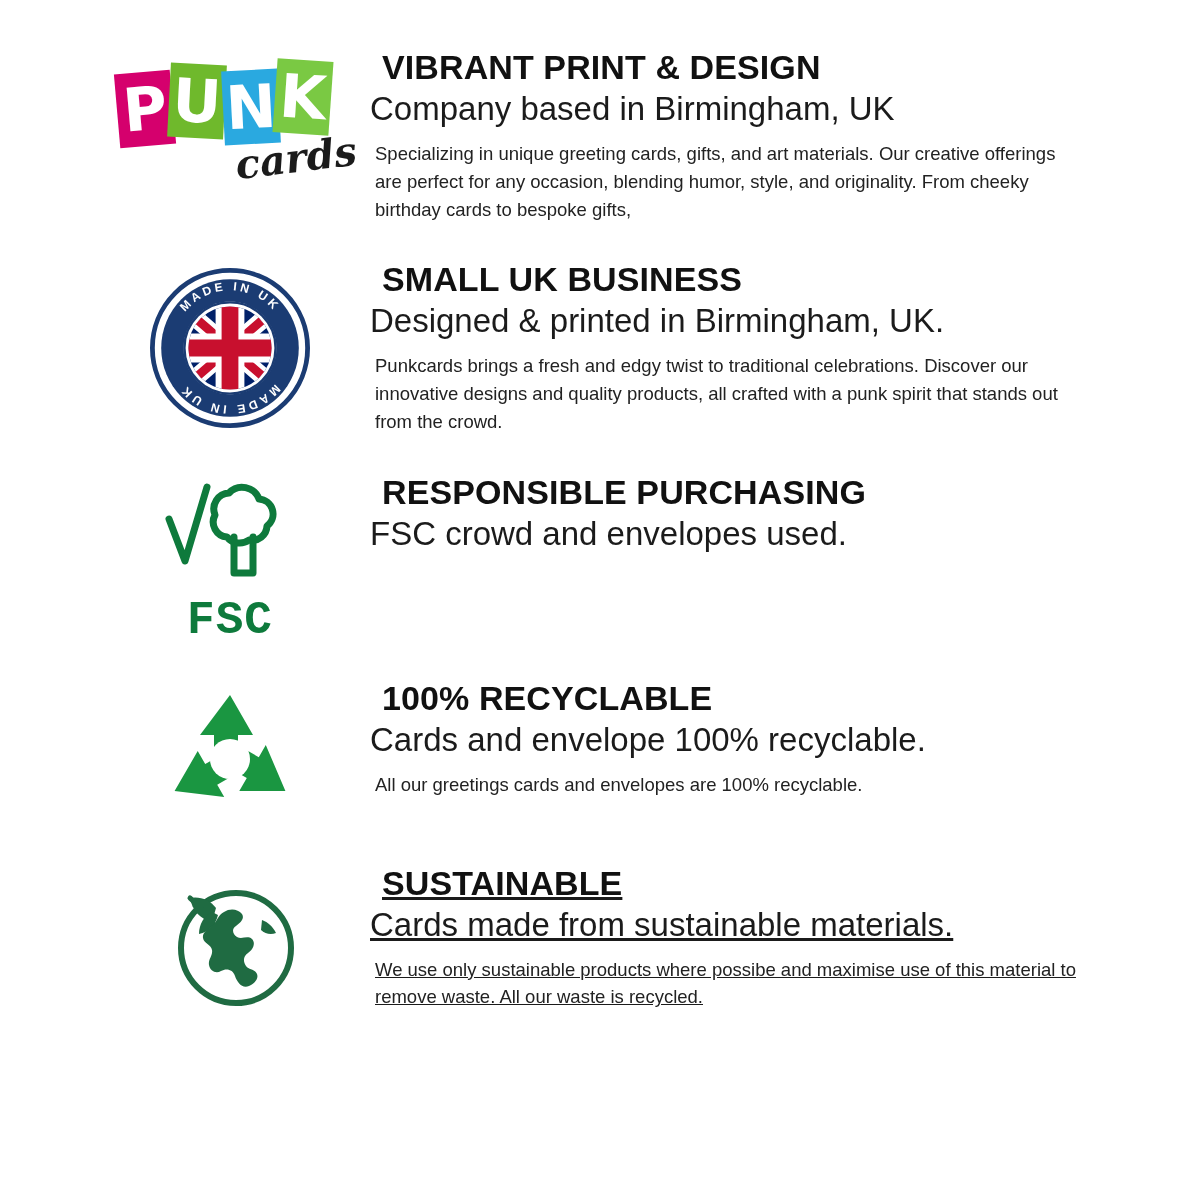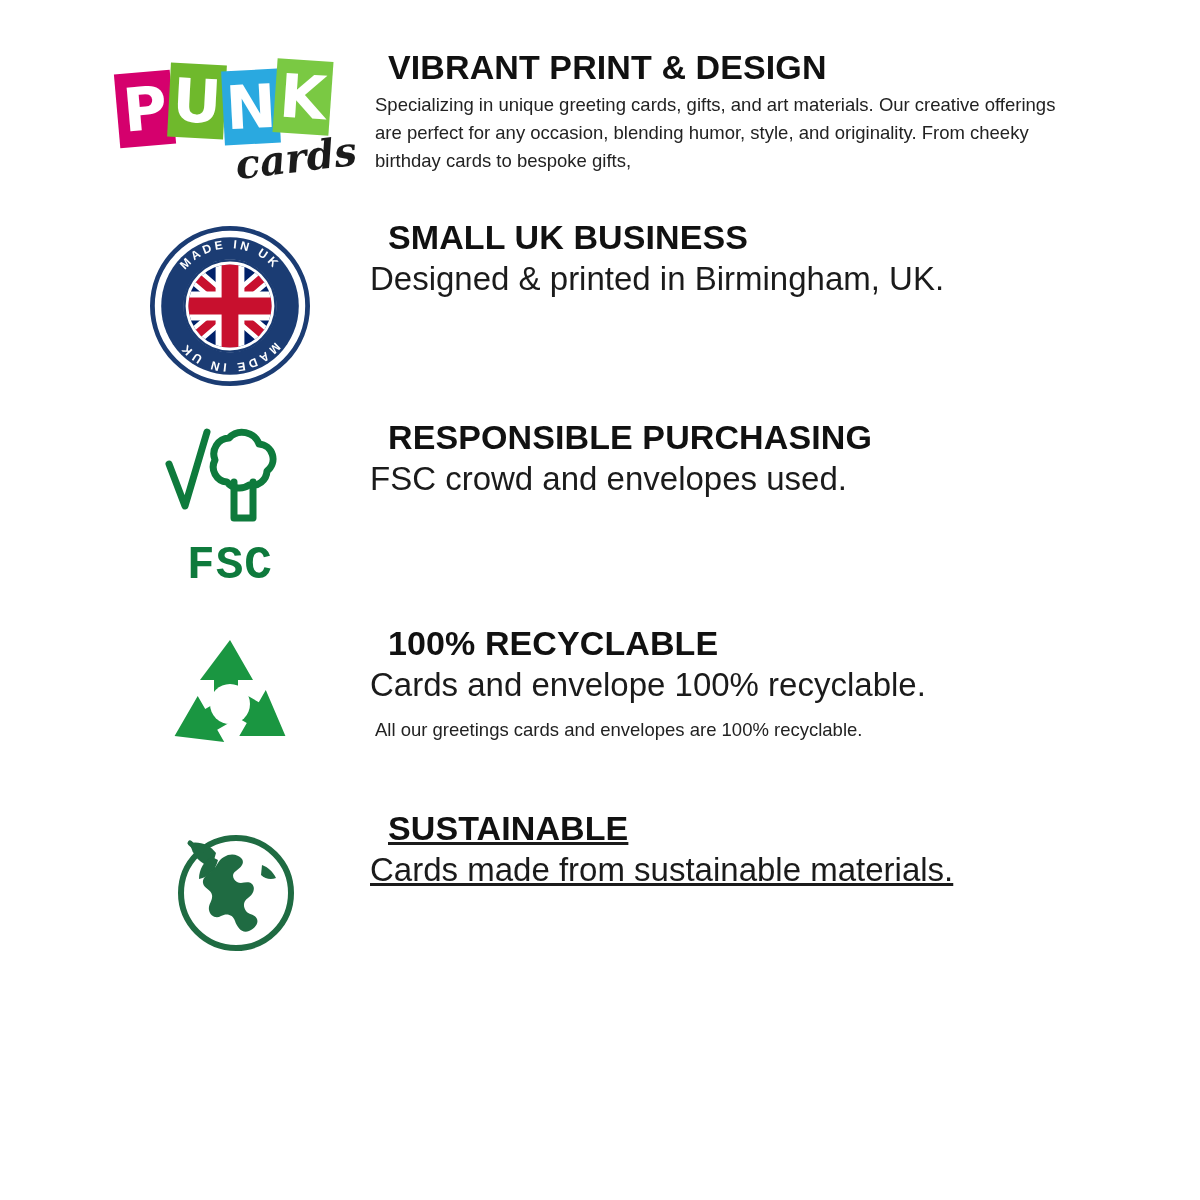--- a/index.html
+++ b/index.html
@@ -37,21 +37,21 @@
   }
   .text-cell {
     flex: 1;
     padding-top: 2px;
   }
   .feat-title {
     font-size: 34px;
     font-weight: bold;
     letter-spacing: 0.1px;
     line-height: 1.12;
-    margin: 0 0 4px 18px;
+    margin: 0 0 4px 12px;
     color: #111111;
   }
   .feat-sub {
     font-size: 33px;
     font-weight: normal;
     line-height: 1.15;
     margin: 0 0 12px 0;
     color: #1b1b1b;
   }
   .feat-body {
@@ -121,20 +121,21 @@
       <div class="punk-logo">
         <div class="punk-letter pl-p">P</div>
         <div class="punk-letter pl-u">U</div>
         <div class="punk-letter pl-n">N</div>
         <div class="punk-letter pl-k">K</div>
         <div class="punk-cards-word">cards</div>
       </div>
     </div>
     <div class="text-cell">
       <h2 class="feat-title">VIBRANT PRINT &amp; DESIGN</h2>
+      <div class="feat-sub">Company based in Birmingham, UK</div>
       <p class="feat-body">Specializing in unique greeting cards, gifts, and art materials. Our creative offerings are perfect for any occasion, blending humor, style, and originality. From cheeky birthday cards to bespoke gifts,</p>
     </div>
   </div>
 
   <div class="feature-row">
     <div class="icon-cell">
       <svg class="uk-badge" viewBox="0 0 200 200">
         <circle cx="100" cy="100" r="97" fill="#ffffff" stroke="#1b3c73" stroke-width="6"></circle>
         <circle cx="100" cy="100" r="86" fill="#1b3c73"></circle>
         <circle cx="100" cy="100" r="58" fill="#ffffff"></circle>
@@ -157,20 +158,21 @@
           <textPath href="#arcTop" startOffset="50%" text-anchor="middle">MADE IN UK</textPath>
         </text>
         <text font-family="Liberation Sans, sans-serif" font-size="15" font-weight="bold" fill="#ffffff" letter-spacing="4">
           <textPath href="#arcBot" startOffset="50%" text-anchor="middle">MADE IN UK</textPath>
         </text>
       </svg>
     </div>
     <div class="text-cell">
       <h2 class="feat-title">SMALL UK BUSINESS</h2>
       <div class="feat-sub">Designed &amp; printed in Birmingham, UK.</div>
+      <p class="feat-body">Punkcards brings a fresh and edgy twist to traditional celebrations. Discover our innovative designs and quality products, all crafted with a punk spirit that stands out from the crowd.</p>
     </div>
   </div>
 
   <div class="feature-row">
     <div class="icon-cell">
       <div class="fsc-wrap">
         <svg width="150" height="120" viewBox="0 0 150 120">
           <g fill="none" stroke="#0e7a3c" stroke-width="7" stroke-linecap="round" stroke-linejoin="round">
             <path d="M14,38 L30,80 L52,6"></path>
             <path d="M60,34
@@ -219,16 +221,17 @@
         <path d="M62,40 c-8,4 -13,12 -13,22 c10,-2 17,-10 19,-19 z" fill="#1f6b42"></path>
         <g fill="#1f6b42">
           <path d="M74,40 c6,-4 14,-3 18,2 c3,5 -2,9 -6,12 c-5,3 -3,9 1,11 c5,3 10,-2 15,2 c4,4 1,11 -4,14 c-5,3 -5,9 -2,13 c3,4 9,3 11,8 c2,5 -3,10 -8,12 c-7,3 -12,-4 -14,-10 c-2,-7 -9,-8 -14,-5 c-5,3 -11,0 -12,-6 c-1,-6 4,-9 3,-15 c-1,-6 -8,-6 -9,-12 c-1,-6 6,-9 10,-13 c4,-4 5,-10 11,-13 z"></path>
           <path d="M112,48 c6,2 11,7 14,13 c-5,2 -11,1 -15,-3 z"></path>
         </g>
       </svg>
     </div>
     <div class="text-cell">
       <h2 class="feat-title">SUSTAINABLE</h2>
       <div class="feat-sub">Cards made from sustainable materials.</div>
+      <p class="feat-body">We use only sustainable products where possibe and maximise use of this material to remove waste. All our waste is recycled.</p>
     </div>
   </div>
 
 </div>
 
 </body></html>

